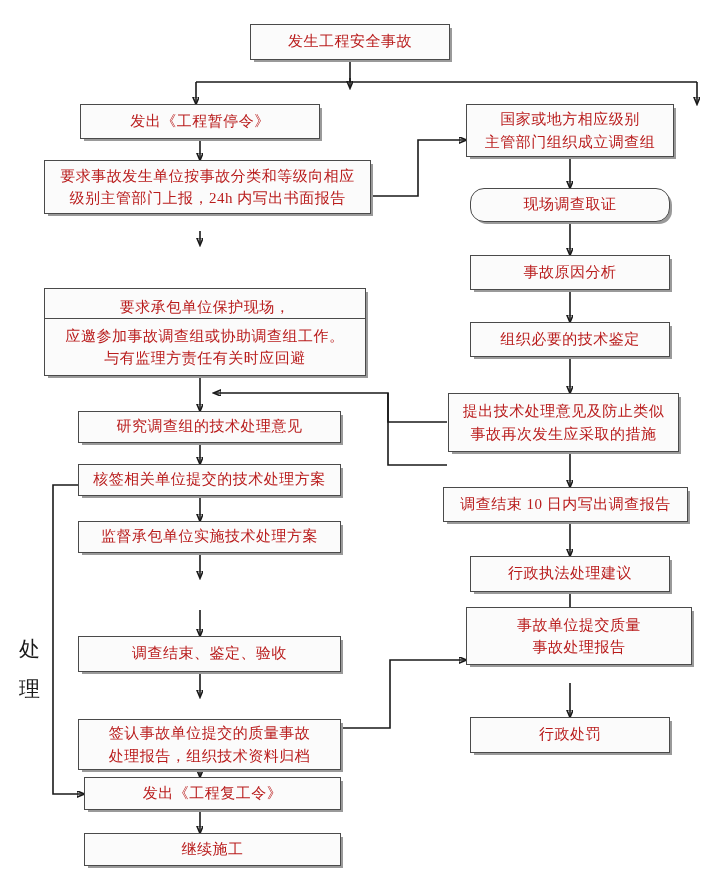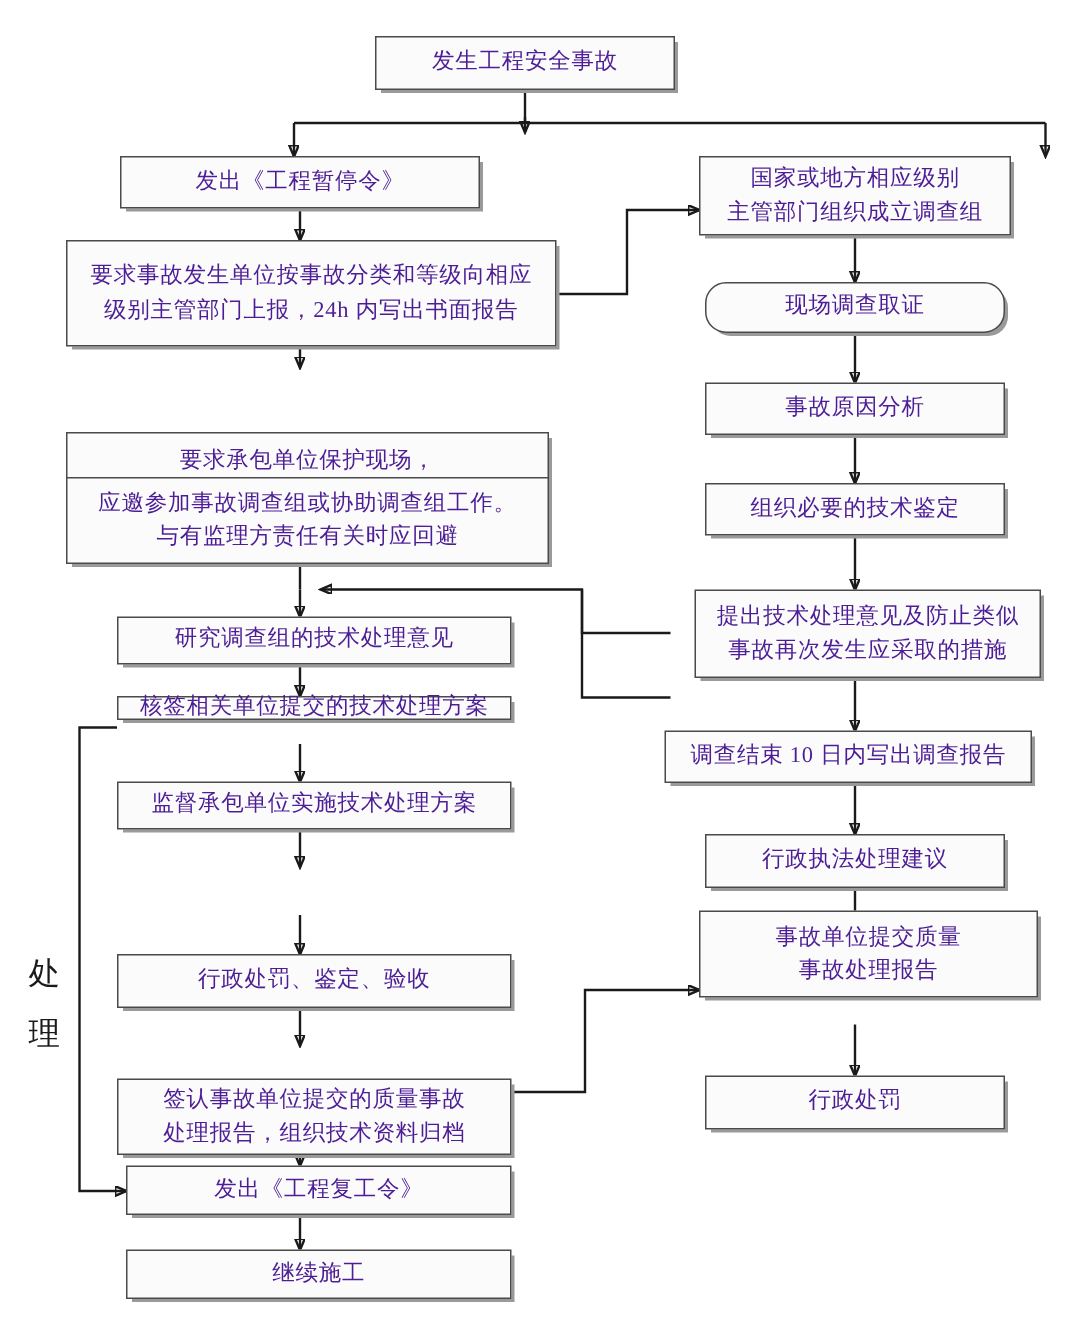--- a/index.html
+++ b/index.html
@@ -8,21 +8,21 @@
   .node{
     position:absolute;
     box-sizing:border-box;
     background:#fbfbfb;
     border:1.5px solid #4a4a4a;
     box-shadow:3px 3px 0 -1px #9a9a9a;
     display:flex;
     align-items:center;
     justify-content:center;
     text-align:center;
-    color:#4c1d95;
+    color:#b91c1c;
     font-size:15px;
     line-height:1.45;
     letter-spacing:.5px;
     white-space:pre-line;
     padding:2px 6px;
   }
   .node.two{line-height:1.5;}
   .vlabel{
     position:absolute;
     color:#1a1a1a;
@@ -89,55 +89,55 @@
 
     <path d="M341,728 L390,728 L390,660 L466,660" marker-end="url(#ah)"></path>
 
     <path d="M78,485 L53,485 L53,794 L84,794" marker-end="url(#ah)"></path>
   </svg>
 
   <div class="node" style="left:250px;top:24px;width:200px;height:36px;">发生工程安全事故</div>
 
   <div class="node" style="left:80px;top:104px;width:240px;height:35px;">发出《工程暂停令》</div>
 
-  <div class="node two" style="left:44px;top:160px;width:327px;height:71px;">要求事故发生单位按事故分类和等级向相应
+  <div class="node two" style="left:44px;top:160px;width:327px;height:54px;">要求事故发生单位按事故分类和等级向相应
 级别主管部门上报，24h 内写出书面报告</div>
 
   <div class="node two" style="left:44px;top:245px;width:322px;height:60px;margin-top:43px;">要求承包单位保护现场，
 采取必要的措施防止事故扩大</div>
 
   <div class="node two" style="left:44px;top:318px;width:322px;height:58px;">应邀参加事故调查组或协助调查组工作。
 与有监理方责任有关时应回避</div>
 
   <div class="node" style="left:78px;top:411px;width:263px;height:32px;">研究调查组的技术处理意见</div>
 
-  <div class="node" style="left:78px;top:464px;width:263px;height:16px;">核签相关单位提交的技术处理方案</div>
+  <div class="node" style="left:78px;top:464px;width:263px;height:32px;">核签相关单位提交的技术处理方案</div>
 
   <div class="node" style="left:78px;top:521px;width:263px;height:32px;">监督承包单位实施技术处理方案</div>
 
 
-  <div class="node" style="left:78px;top:636px;width:263px;height:36px;">行政处罚、鉴定、验收</div>
+  <div class="node" style="left:78px;top:636px;width:263px;height:36px;">调查结束、鉴定、验收</div>
 
   <div class="node two" style="left:78px;top:719px;width:263px;height:51px;">签认事故单位提交的质量事故
 处理报告，组织技术资料归档</div>
 
   <div class="node" style="left:84px;top:777px;width:257px;height:33px;">发出《工程复工令》</div>
 
   <div class="node" style="left:84px;top:833px;width:257px;height:33px;">继续施工</div>
 
   <div class="node two" style="left:466px;top:104px;width:208px;height:53px;">国家或地方相应级别
 主管部门组织成立调查组</div>
 
   <div class="node" style="left:470px;top:188px;width:200px;height:34px;border-radius:14px;">现场调查取证</div>
 
   <div class="node" style="left:470px;top:255px;width:200px;height:35px;">事故原因分析</div>
 
   <div class="node" style="left:470px;top:322px;width:200px;height:35px;">组织必要的技术鉴定</div>
 
-  <div class="node two" style="left:463px;top:393px;width:231px;height:59px;">提出技术处理意见及防止类似
+  <div class="node two" style="left:448px;top:393px;width:231px;height:59px;">提出技术处理意见及防止类似
 事故再次发生应采取的措施</div>
 
   <div class="node" style="left:443px;top:487px;width:245px;height:35px;">调查结束 10 日内写出调查报告</div>
 
   <div class="node" style="left:470px;top:556px;width:200px;height:36px;">行政执法处理建议</div>
 
   <div class="node two" style="left:466px;top:607px;width:226px;height:58px;">事故单位提交质量
 事故处理报告</div>
 
   <div class="node" style="left:470px;top:717px;width:200px;height:36px;">行政处罚</div>

